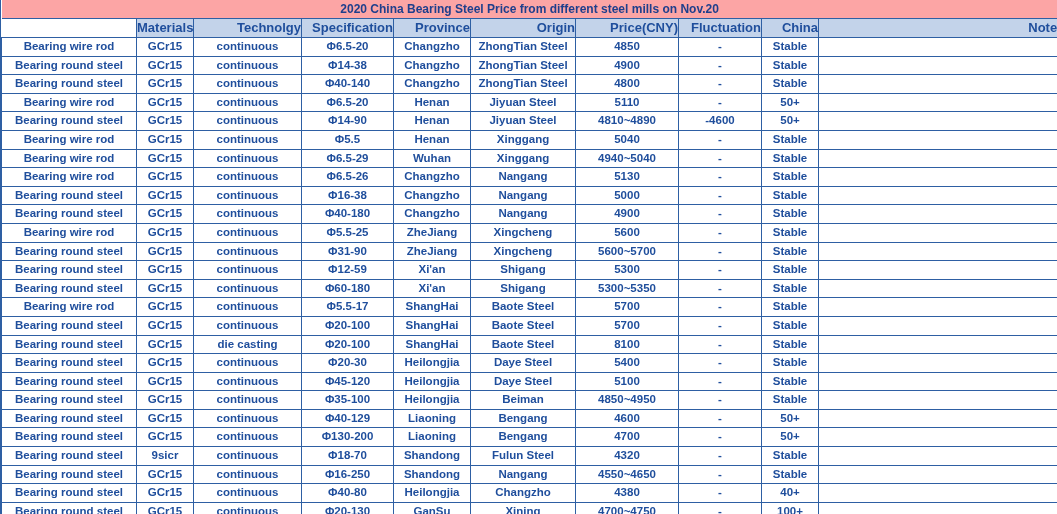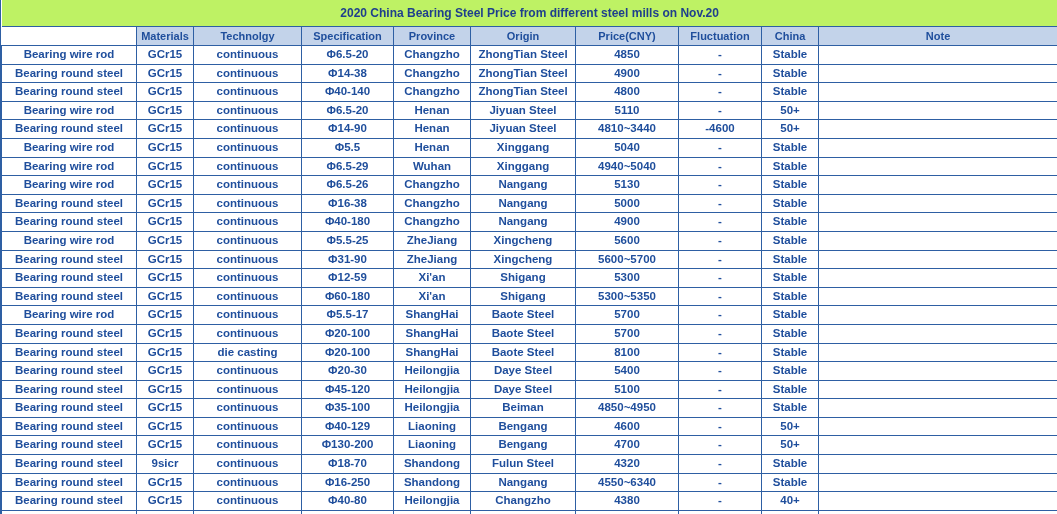--- a/index.html
+++ b/index.html
@@ -36,31 +36,32 @@
     line-height: 17.6px;
     overflow: hidden;
     white-space: nowrap;
   }
   .title-row td {
     border: none;
     border-bottom: 1px solid #2e5fa3;
     font-size: 12px;
     font-weight: bold;
     color: #1f3f8c;
-    height: 26px;
+    height: 18px;
     line-height: 18px;
-    background: #bef264;
+    background: #fca5a5;
   }
   .hdr td {
     background: #c3d3ea;
-    font-size: 11px;
+    font-size: 13px;
     font-weight: bold;
     color: #1f4e9c;
     height: 18px;
     line-height: 18px;
+    text-align: right;
   }
   .hdr td.blank-hdr {
     background: #ffffff;
     border-left: none;
     border-top: none;
     border-bottom: none;
   }
   .note-cell {
     background: #ffffff;
   }
@@ -156,21 +157,21 @@
           <td>50+</td>
           <td class="note-cell"></td>
         </tr>
         <tr>
           <td>Bearing round steel</td>
           <td>GCr15</td>
           <td>continuous</td>
           <td>Φ14-90</td>
           <td>Henan</td>
           <td>Jiyuan Steel</td>
-          <td>4810~3440</td>
+          <td>4810~4890</td>
           <td>-4600</td>
           <td>50+</td>
           <td class="note-cell"></td>
         </tr>
         <tr>
           <td>Bearing wire rod</td>
           <td>GCr15</td>
           <td>continuous</td>
           <td>Φ5.5</td>
           <td>Henan</td>
@@ -384,21 +385,21 @@
           <td>Stable</td>
           <td class="note-cell"></td>
         </tr>
         <tr>
           <td>Bearing round steel</td>
           <td>GCr15</td>
           <td>continuous</td>
           <td>Φ16-250</td>
           <td>Shandong</td>
           <td>Nangang</td>
-          <td>4550~6340</td>
+          <td>4550~4650</td>
           <td>-</td>
           <td>Stable</td>
           <td class="note-cell"></td>
         </tr>
         <tr>
           <td>Bearing round steel</td>
           <td>GCr15</td>
           <td>continuous</td>
           <td>Φ40-80</td>
           <td>Heilongjia</td>

